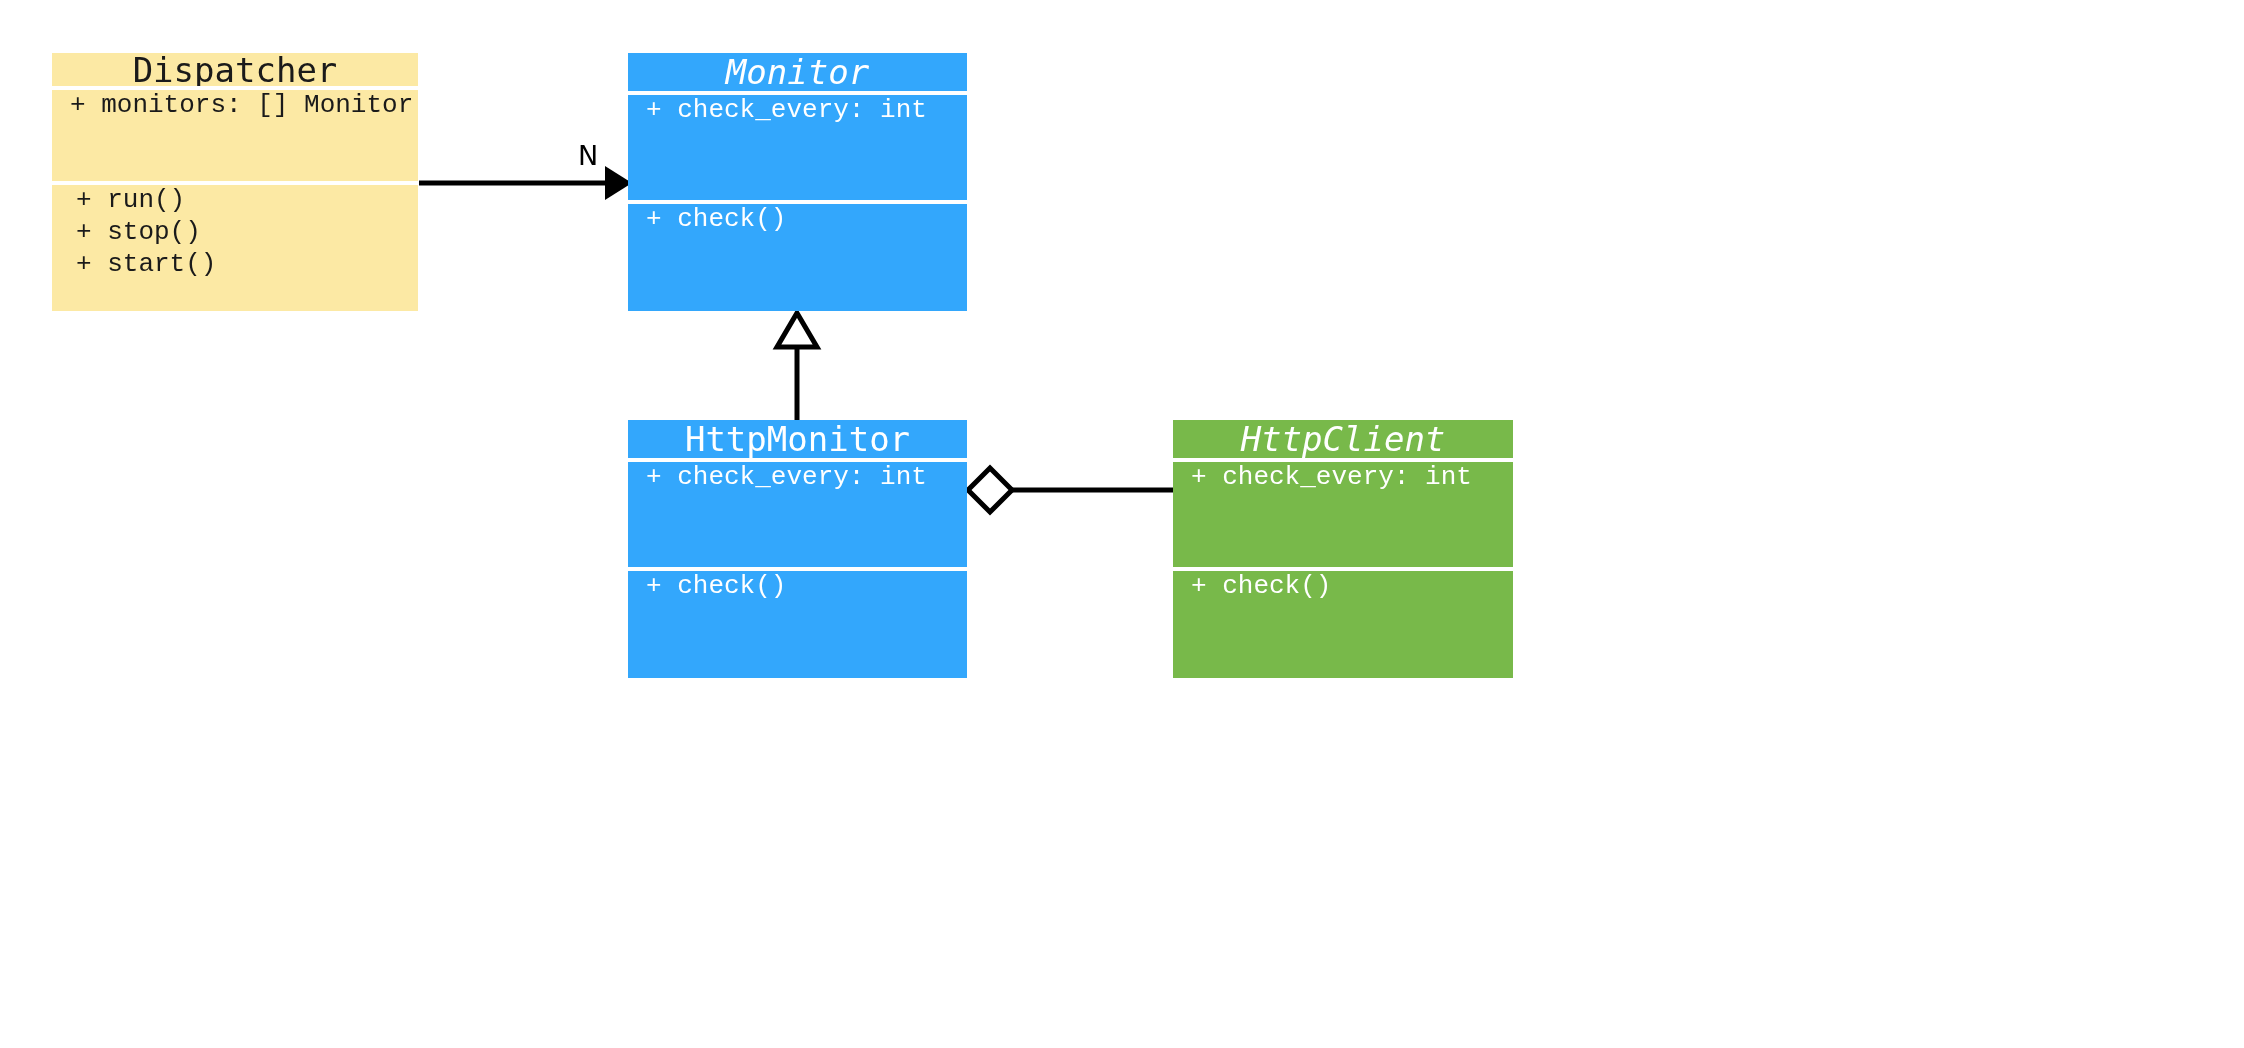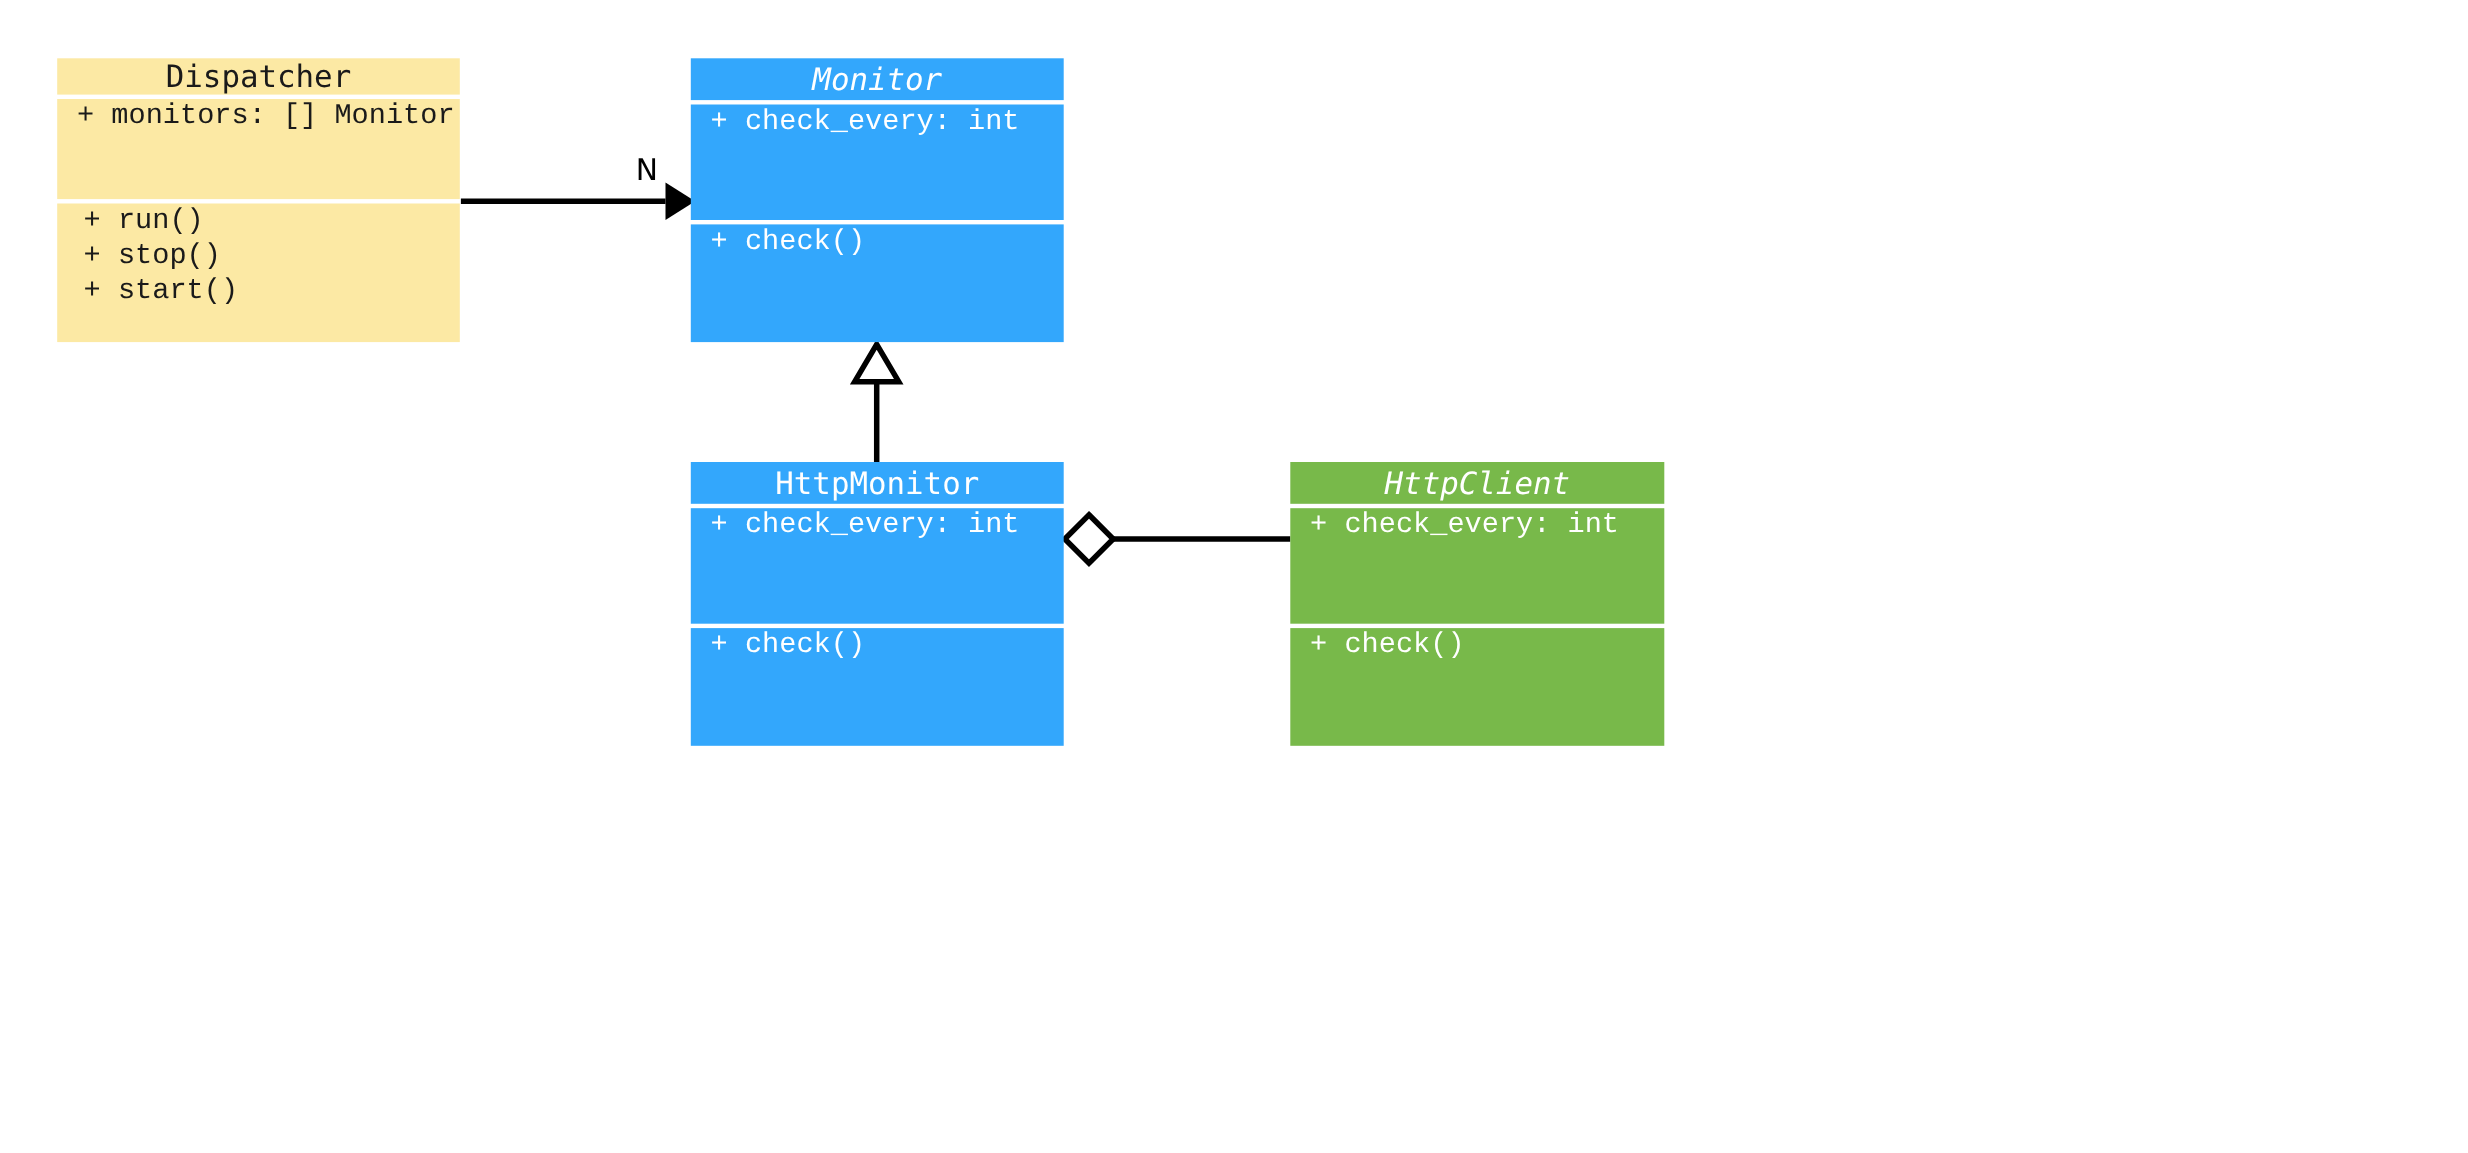--- a/index.html
+++ b/index.html
@@ -37,21 +37,21 @@
     justify-content: flex-start;
     padding-left: 18px;
     font-family: Liberation Mono, monospace;
   }
   .sep {
     height: 4px;
     background: #ffffff;
     flex: 0 0 auto;
   }
   .title-text {
-    font-size: 28px;
+    font-size: 34px;
     letter-spacing: 0px;
     white-space: nowrap;
   }
   .abstract .title-text {
     font-style: italic;
   }
   .member {
     font-size: 26px;
     white-space: nowrap;
     line-height: 1.22;

